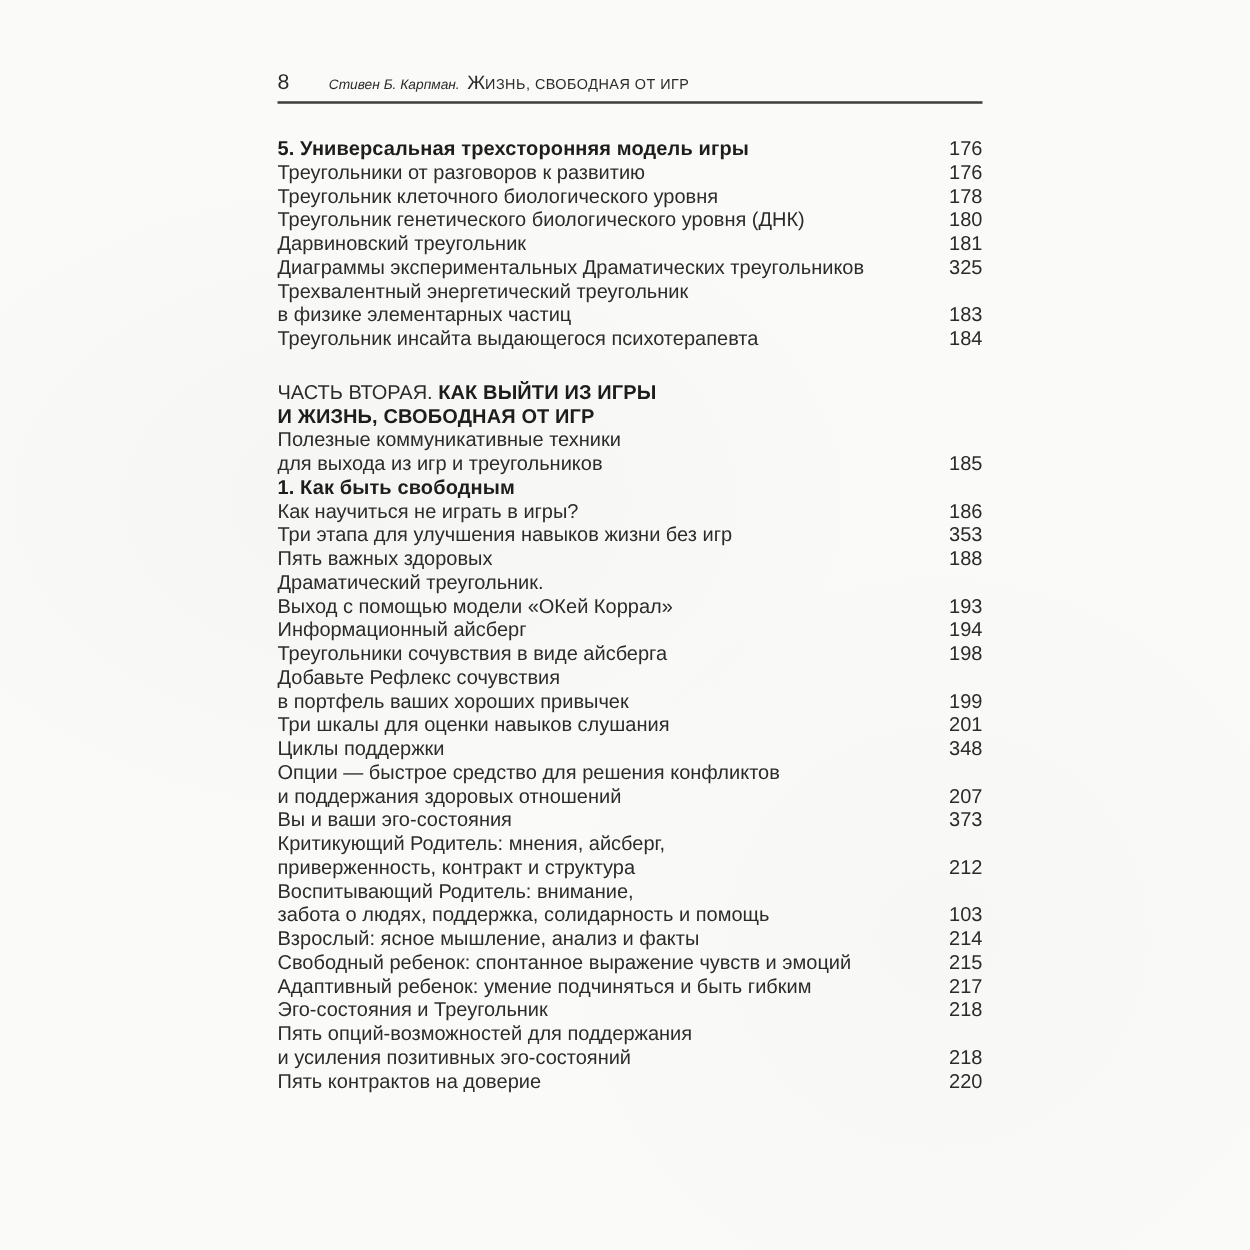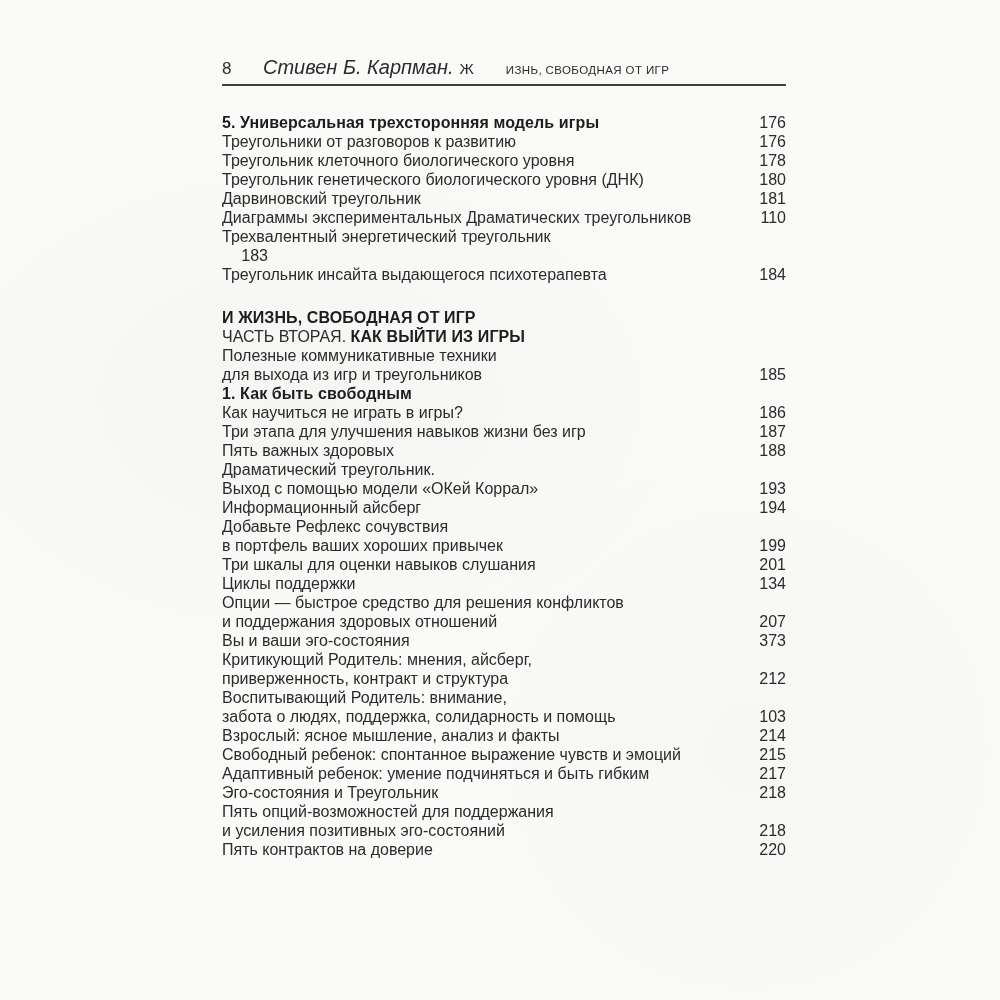--- a/index.html
+++ b/index.html
@@ -31,31 +31,30 @@
   }
   .pagenum {
     font-size: 17px;
     letter-spacing: 0.5px;
   }
   .running-title {
     margin-left: 31px;
   }
   .author {
     font-style: italic;
-    font-size: 20px;
+    font-size: 11px;
   }
   .title-lead {
     font-size: 15.5px;
     margin-left: 6px;
   }
   .title-caps {
     text-transform: uppercase;
     font-size: 11.5px;
     letter-spacing: 0.4px;
-    margin-left: 32px;
   }
   .header-rule {
     margin-top: 5px;
     height: 2px;
     background: var(--rule, #3d3d3d);
     border: none;
   }
   #toc-sections {
     margin-top: 27px;
   }
@@ -116,94 +115,99 @@
         <div class="toc-row">
           <span class="toc-text">Треугольник генетического биологического уровня (ДНК)</span>
           <span class="toc-page">180</span>
         </div>
         <div class="toc-row">
           <span class="toc-text">Дарвиновский треугольник</span>
           <span class="toc-page">181</span>
         </div>
         <div class="toc-row">
           <span class="toc-text">Диаграммы экспериментальных Драматических треугольников</span>
-          <span class="toc-page">110</span>
+          <span class="toc-page">325</span>
         </div>
         <div class="toc-row">
           <span class="toc-text">Трехвалентный энергетический треугольник</span>
           <span class="toc-page"></span>
         </div>
         <div class="toc-row">
+          <span class="toc-text">в физике элементарных частиц</span>
           <span class="toc-page">183</span>
         </div>
         <div class="toc-row">
           <span class="toc-text">Треугольник инсайта выдающегося психотерапевта</span>
           <span class="toc-page">184</span>
         </div>
       </div>
       <div class="toc-section">
         <div class="toc-row">
+          <span class="toc-text"><span>ЧАСТЬ ВТОРАЯ. </span><span class="bold">КАК ВЫЙТИ ИЗ ИГРЫ</span></span>
+          <span class="toc-page"></span>
+        </div>
+        <div class="toc-row">
           <span class="toc-text bold">И ЖИЗНЬ, СВОБОДНАЯ ОТ ИГР</span>
-          <span class="toc-page"></span>
-        </div>
-        <div class="toc-row">
-          <span class="toc-text"><span>ЧАСТЬ ВТОРАЯ. </span><span class="bold">КАК ВЫЙТИ ИЗ ИГРЫ</span></span>
           <span class="toc-page"></span>
         </div>
         <div class="toc-row">
           <span class="toc-text">Полезные коммуникативные техники</span>
           <span class="toc-page"></span>
         </div>
         <div class="toc-row">
           <span class="toc-text">для выхода из игр и треугольников</span>
           <span class="toc-page">185</span>
         </div>
         <div class="toc-row">
           <span class="toc-text bold">1. Как быть свободным</span>
           <span class="toc-page"></span>
         </div>
         <div class="toc-row">
           <span class="toc-text">Как научиться не играть в игры?</span>
           <span class="toc-page">186</span>
         </div>
         <div class="toc-row">
           <span class="toc-text">Три этапа для улучшения навыков жизни без игр</span>
-          <span class="toc-page">187</span>
+          <span class="toc-page">353</span>
         </div>
         <div class="toc-row">
           <span class="toc-text">Пять важных здоровых</span>
           <span class="toc-page">188</span>
         </div>
         <div class="toc-row">
           <span class="toc-text">Драматический треугольник.</span>
           <span class="toc-page"></span>
         </div>
         <div class="toc-row">
           <span class="toc-text">Выход с помощью модели «ОКей Коррал»</span>
           <span class="toc-page">193</span>
         </div>
         <div class="toc-row">
           <span class="toc-text">Информационный айсберг</span>
           <span class="toc-page">194</span>
         </div>
         <div class="toc-row">
+          <span class="toc-text">Треугольники сочувствия в виде айсберга</span>
+          <span class="toc-page">198</span>
+        </div>
+        <div class="toc-row">
           <span class="toc-text">Добавьте Рефлекс сочувствия</span>
           <span class="toc-page"></span>
         </div>
         <div class="toc-row">
           <span class="toc-text">в портфель ваших хороших привычек</span>
           <span class="toc-page">199</span>
         </div>
         <div class="toc-row">
           <span class="toc-text">Три шкалы для оценки навыков слушания</span>
           <span class="toc-page">201</span>
         </div>
         <div class="toc-row">
           <span class="toc-text">Циклы поддержки</span>
-          <span class="toc-page">134</span>
+          <span class="toc-page">348</span>
         </div>
         <div class="toc-row">
           <span class="toc-text">Опции — быстрое средство для решения конфликтов</span>
           <span class="toc-page"></span>
         </div>
         <div class="toc-row">
           <span class="toc-text">и поддержания здоровых отношений</span>
           <span class="toc-page">207</span>
         </div>
         <div class="toc-row">

